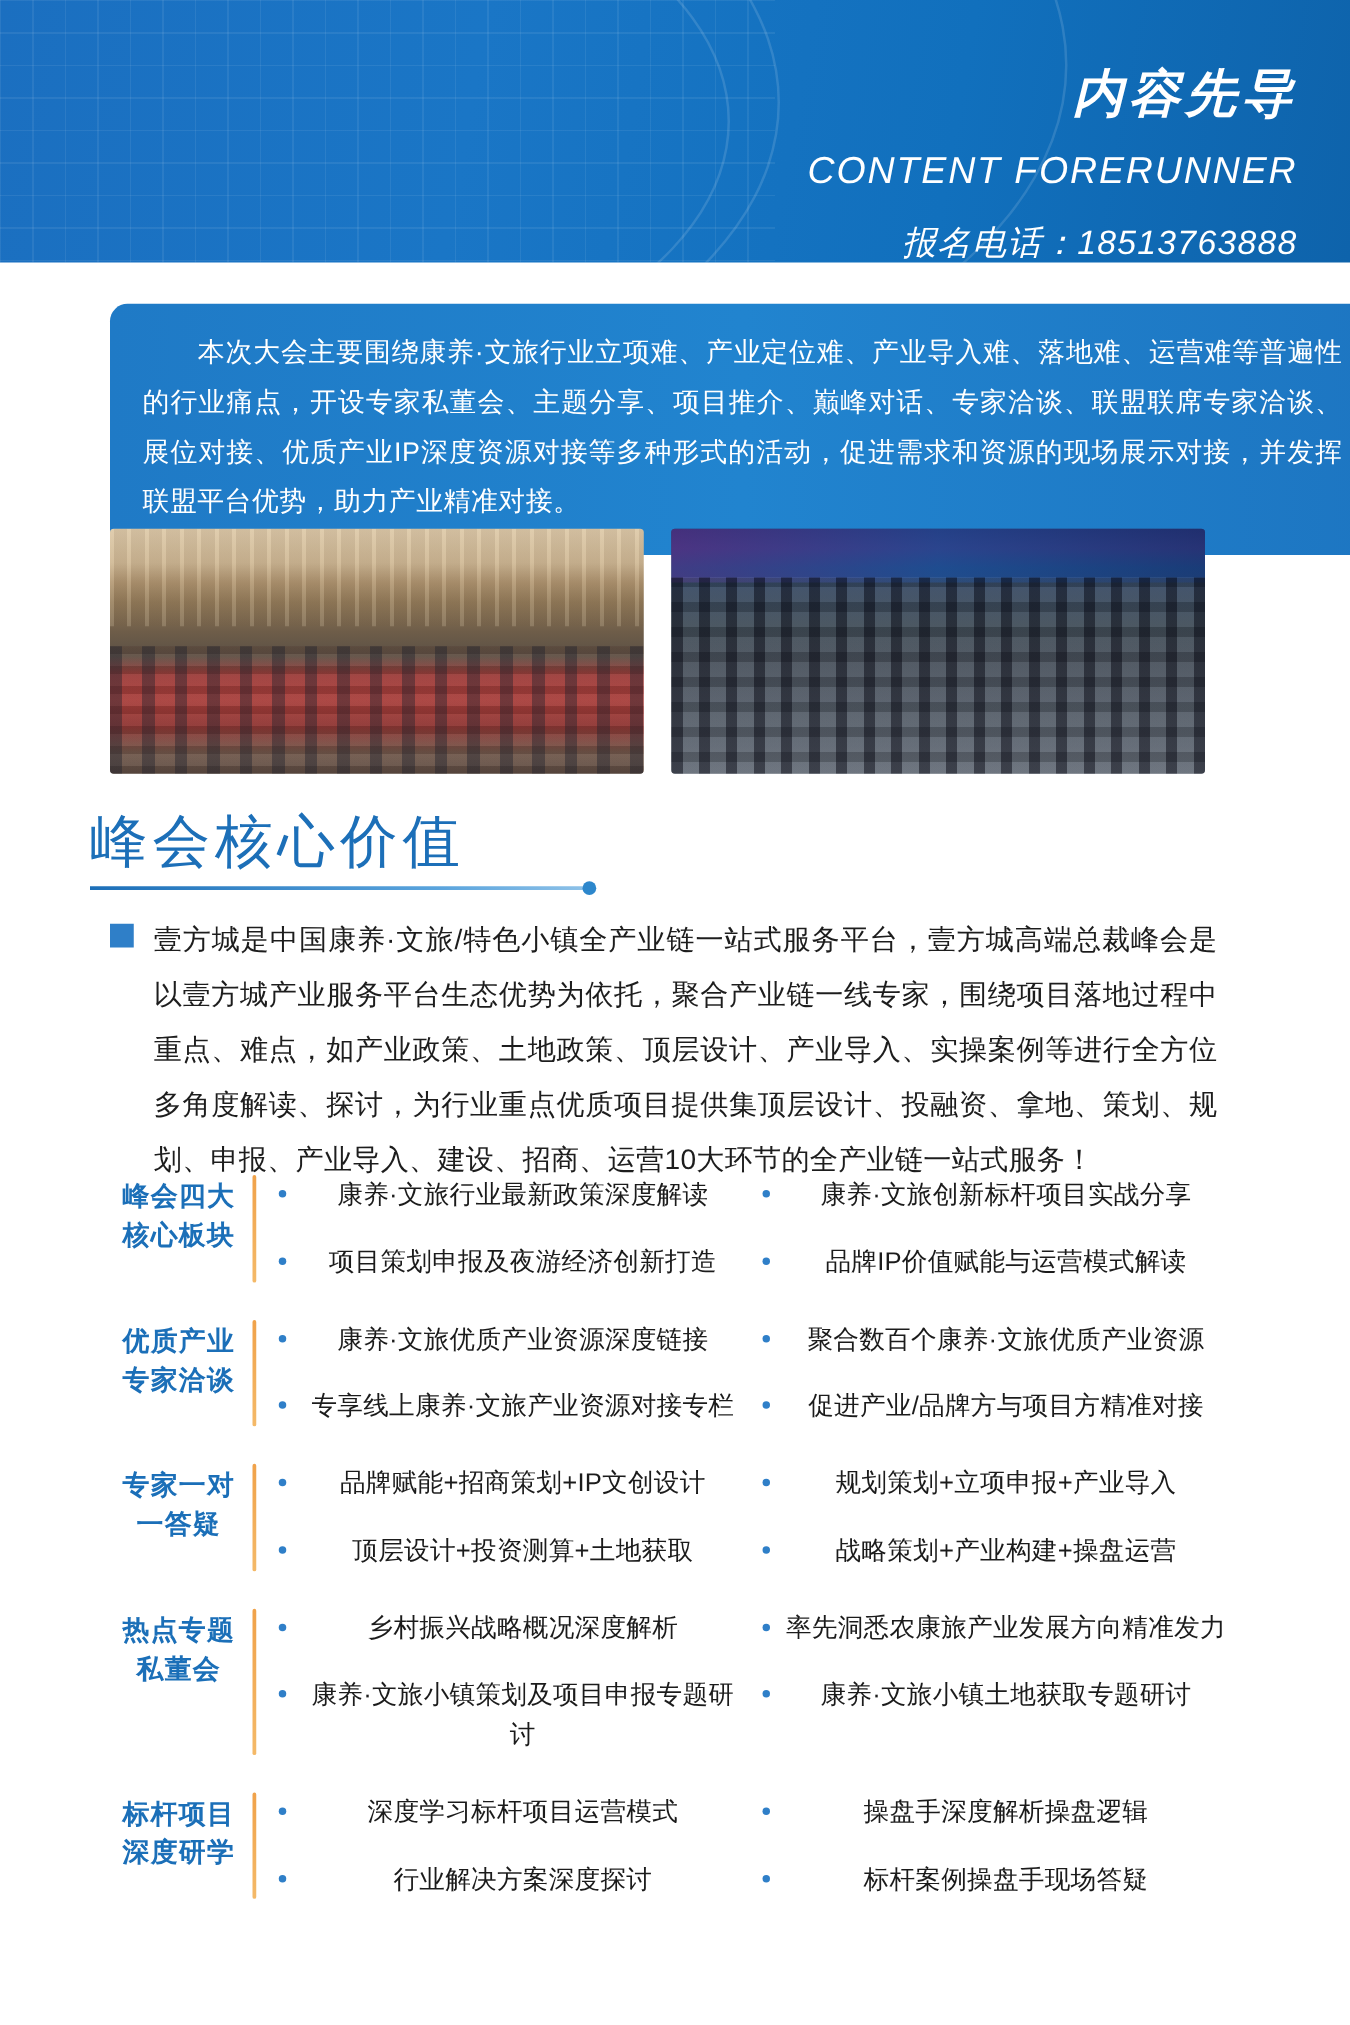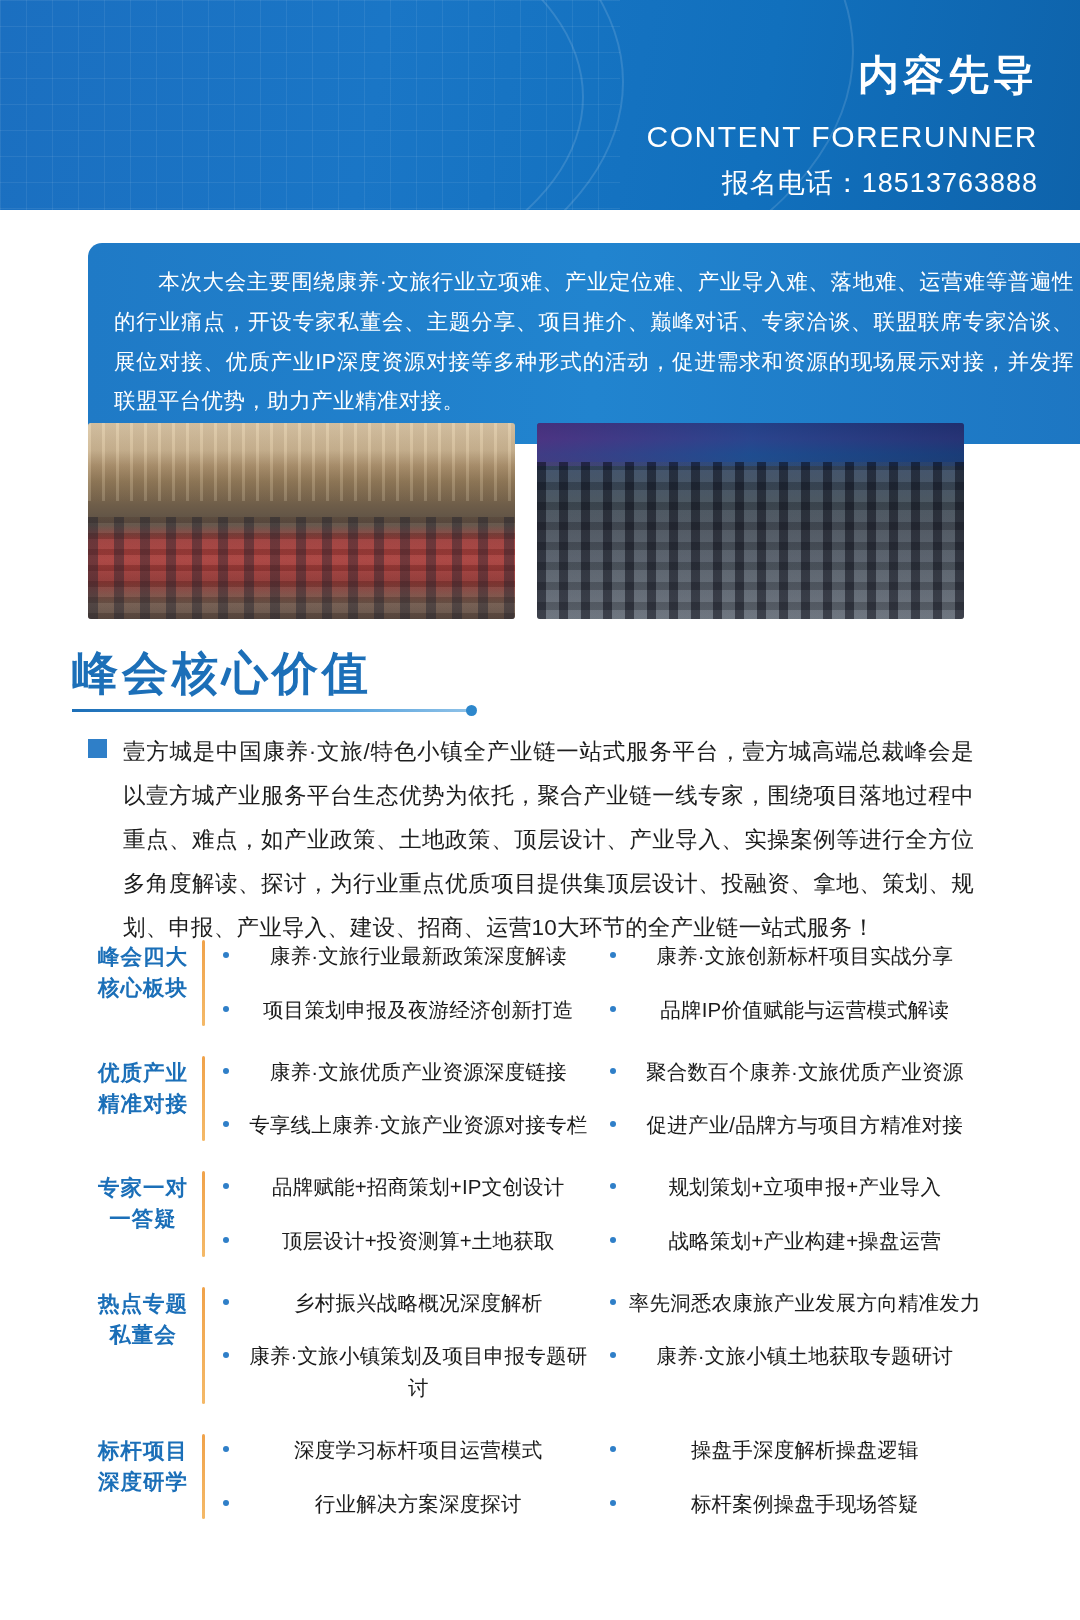--- a/index.html
+++ b/index.html
@@ -16,20 +16,21 @@
     overflow: hidden;
   }
 
   
   .header {
     position: relative;
     width: 1080px;
     height: 210px;
     background: linear-gradient(100deg, #1b6fc0 0%, #1a76c6 35%, #1170bd 70%, #0e63ab 100%);
     overflow: hidden;
+    font-style: italic;
   }
   .header .swoosh {
     position: absolute;
     border-radius: 50%;
     border: 2px solid rgba(255,255,255,0.13);
   }
   .header .s1 { width: 900px; height: 520px; left: -280px; top: -180px; }
   .header .s2 { width: 760px; height: 430px; left: -180px; top: -120px; }
   .header .s3 { width: 1180px; height: 620px; left: -330px; top: -260px; }
   .header .grid {
@@ -55,21 +56,21 @@
   .header-en {
     font-size: 30px;
     letter-spacing: 1.5px;
     line-height: 1.3;
     margin-top: 18px;
     font-weight: 400;
   }
   .header-phone {
     font-size: 27px;
     letter-spacing: 1px;
-    margin-top: 9px;
+    margin-top: 20px;
   }
 
   
   .intro-wrap {
     position: absolute;
     left: 88px;
     top: 243px;
     width: 1012px;
   }
   .intro-box {
@@ -140,21 +141,21 @@
 
   
   .section-title-wrap {
     position: absolute;
     left: 72px;
     top: 645px;
     width: 930px;
   }
   .section-title {
     font-size: 46px;
-    font-weight: bold;
+    font-weight: normal;
     color: #1c6fb8;
     letter-spacing: 4px;
     line-height: 1.25;
   }
   .title-rule {
     margin-top: 6px;
     height: 3px;
     width: 400px;
     background: linear-gradient(90deg, #1c6fb8 0%, #5aa4dd 70%, #8fc2e8 100%);
     position: relative;
@@ -305,21 +306,21 @@
       <div class="feature-col right">
         <div class="feature-item">康养·文旅创新标杆项目实战分享</div>
         <div class="feature-item">品牌IP价值赋能与运营模式解读</div>
       </div>
     </div>
   </div>
 
   <div class="feature-row">
     <div class="feature-label">
       <div>优质产业</div>
-      <div>精准对接</div>
+      <div>专家洽谈</div>
     </div>
     <div class="feature-divider"></div>
     <div class="feature-cols">
       <div class="feature-col">
         <div class="feature-item">康养·文旅优质产业资源深度链接</div>
         <div class="feature-item">专享线上康养·文旅产业资源对接专栏</div>
       </div>
       <div class="feature-col right">
         <div class="feature-item">聚合数百个康养·文旅优质产业资源</div>
         <div class="feature-item">促进产业/品牌方与项目方精准对接</div>

